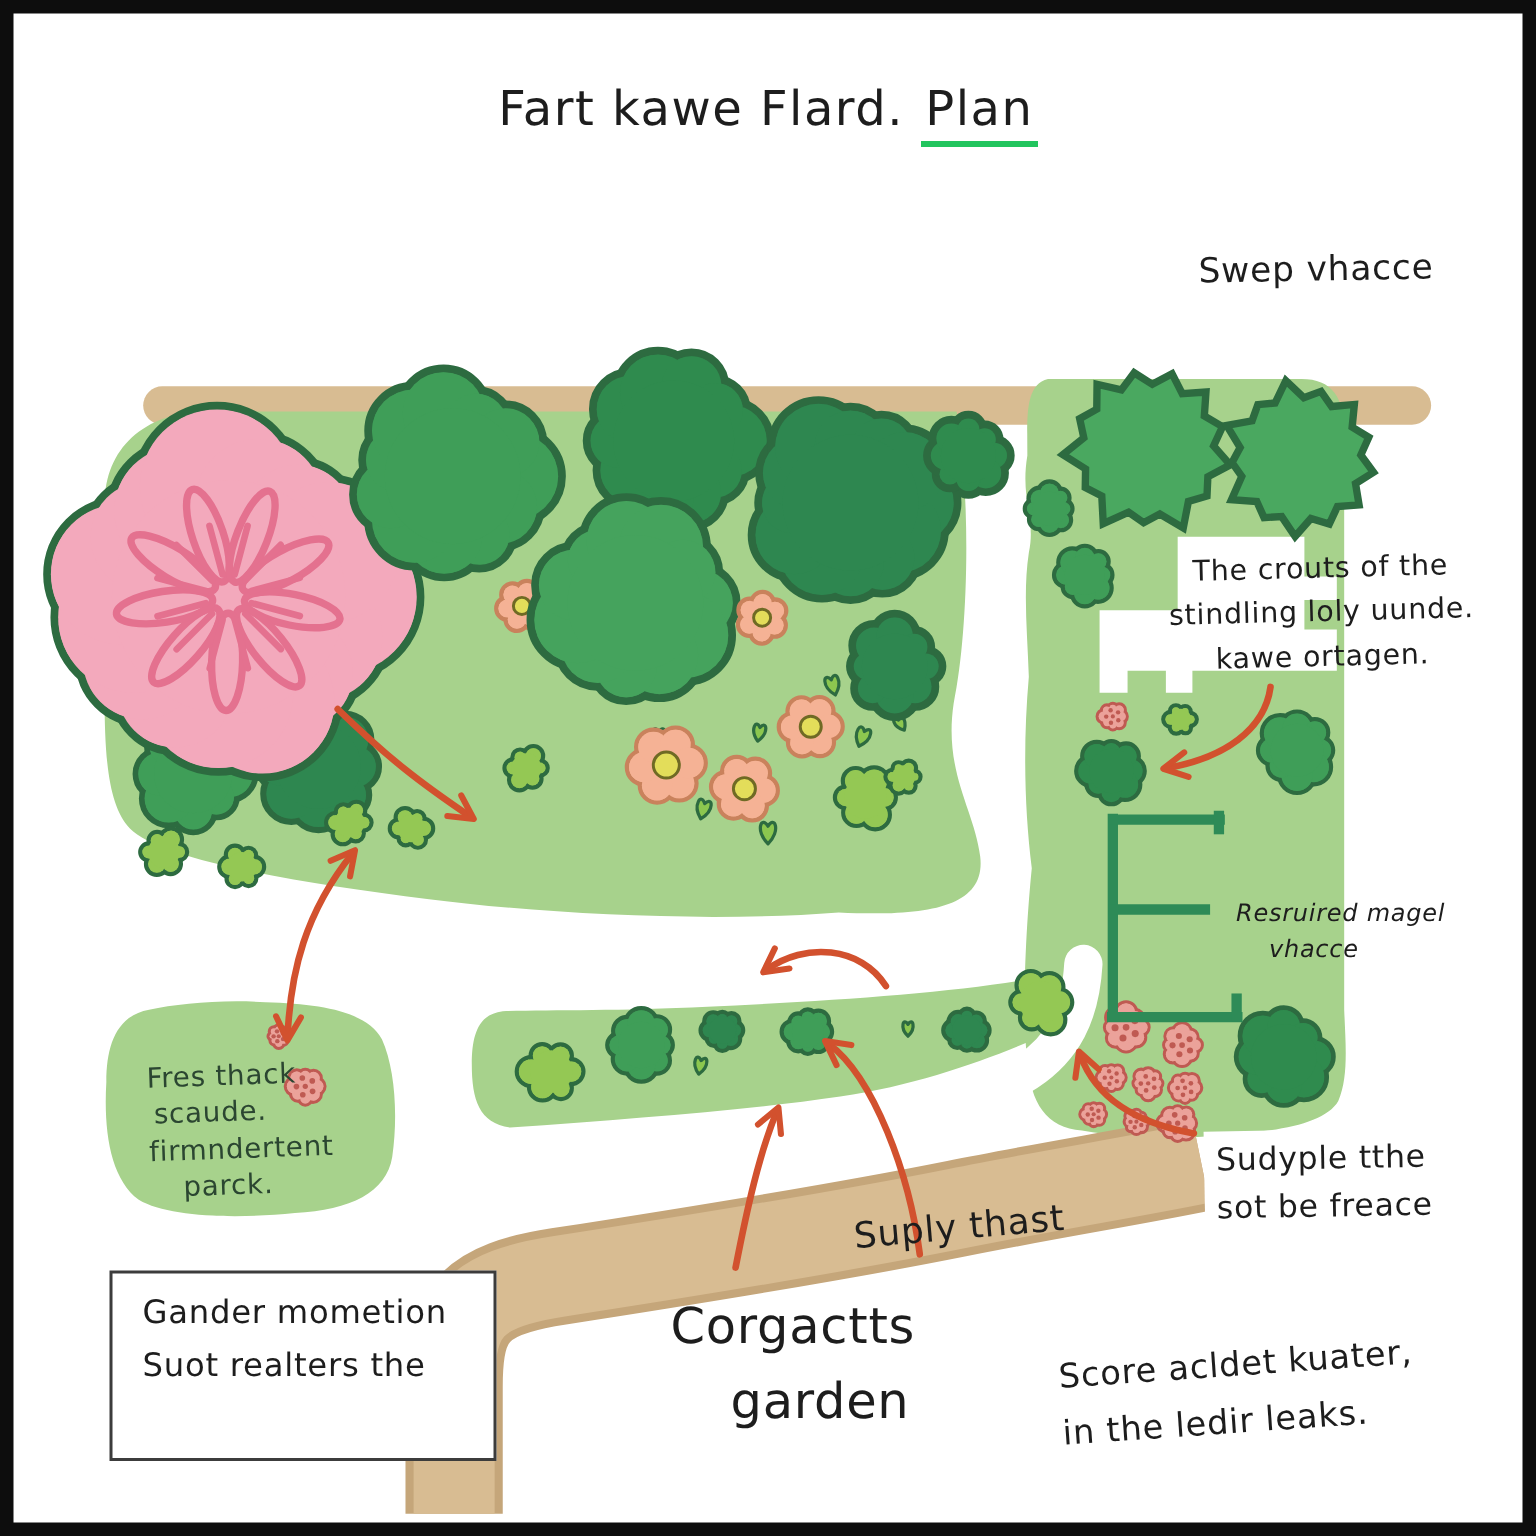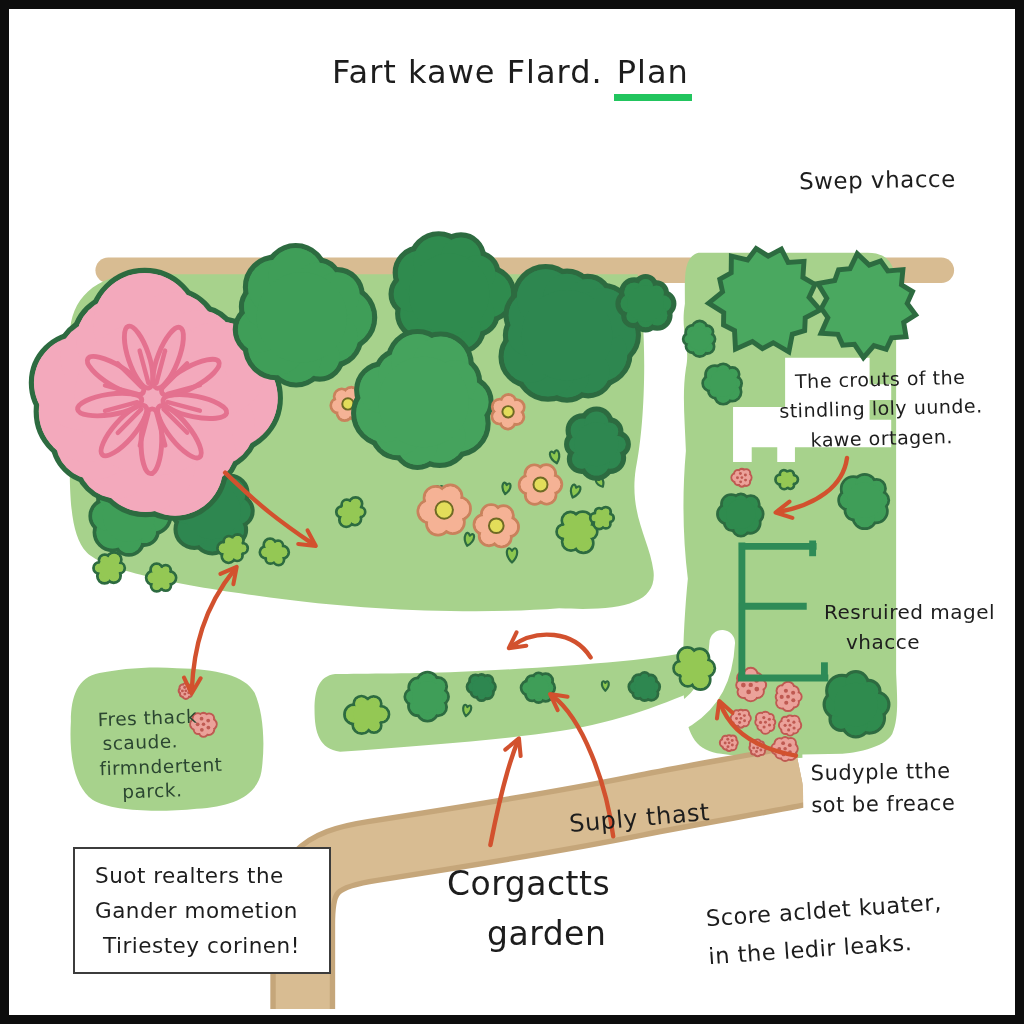--- a/index.html
+++ b/index.html
@@ -5,24 +5,24 @@
   html,body{margin:0;padding:0;background:#ffffff;}
   .stage{
     position:relative;width:1024px;height:1024px;box-sizing:border-box;
     border:9px solid #0d0d0d;background:#ffffff;overflow:hidden;
     font-family:"DejaVu Sans", sans-serif;
   }
   .map-layer{position:absolute;left:0;top:0;width:100%;height:100%;}
   .labels{position:absolute;left:0;top:0;width:100%;height:100%;}
   .lb{position:absolute;color:#1d1d1d;letter-spacing:.5px;white-space:nowrap;}
   .lb-title{top:44px;left:0;right:0;text-align:center;font-size:32px;letter-spacing:1px;}
-  .lb-title .underlined{display:inline-block;border-bottom:7px solid #22c55e;padding:0 3px 3px 3px;}
+  .lb-title .underlined{display:inline-block;border-bottom:4px solid #22c55e;padding:0 3px 3px 3px;}
   .lb-swep{left:790px;top:158px;font-size:23px;transform:rotate(-1deg);}
   .lb-crouts{left:756px;top:356px;width:232px;text-align:center;font-size:19px;line-height:1.55;transform:rotate(-1.5deg);white-space:normal;}
-  .lb-resruired{left:815px;top:588px;font-size:20px;line-height:1.5;}
+  .lb-resruired{left:815px;top:588px;font-size:16px;line-height:1.5;font-style:italic;}
   .lb-resruired .l2{padding-left:22px;}
   .lb-fres{left:90px;top:697px;font-size:18.5px;line-height:1.32;color:#2b4631;transform:rotate(-2deg);}
   .lb-fres .l2{padding-left:4px;}
   .lb-fres .l4{padding-left:22px;}
   .note-box{left:64px;top:838px;width:258px;height:127px;border:2.5px solid #3c3c3c;background:#ffffff;
     box-sizing:border-box;padding:10px 0 0 20px;font-size:21.5px;line-height:1.62;}
   .note-box .l3{padding-left:8px;}
   .lb-suply{left:560px;top:795px;font-size:24px;transform:rotate(-5deg);}
   .lb-corgactts{left:438px;top:850px;font-size:33px;line-height:1.5;}
   .lb-corgactts .l2{padding-left:40px;}
@@ -1052,23 +1052,22 @@
     </div>
 
     <div class="lb lb-fres">
       <div>Fres thack</div>
       <div class="l2">scaude.</div>
       <div>firmndertent</div>
       <div class="l4">parck.</div>
     </div>
 
     <div class="lb note-box">
+      <div>Gander mometion</div>
       <div>Suot realters the</div>
-      <div>Gander mometion</div>
-      <div class="l3">Tiriestey corinen!</div>
     </div>
 
     <div class="lb lb-suply">Suply thast</div>
 
     <div class="lb lb-corgactts">
       <div>Corgactts</div>
       <div class="l2">garden</div>
     </div>
 
     <div class="lb lb-sudyple">

